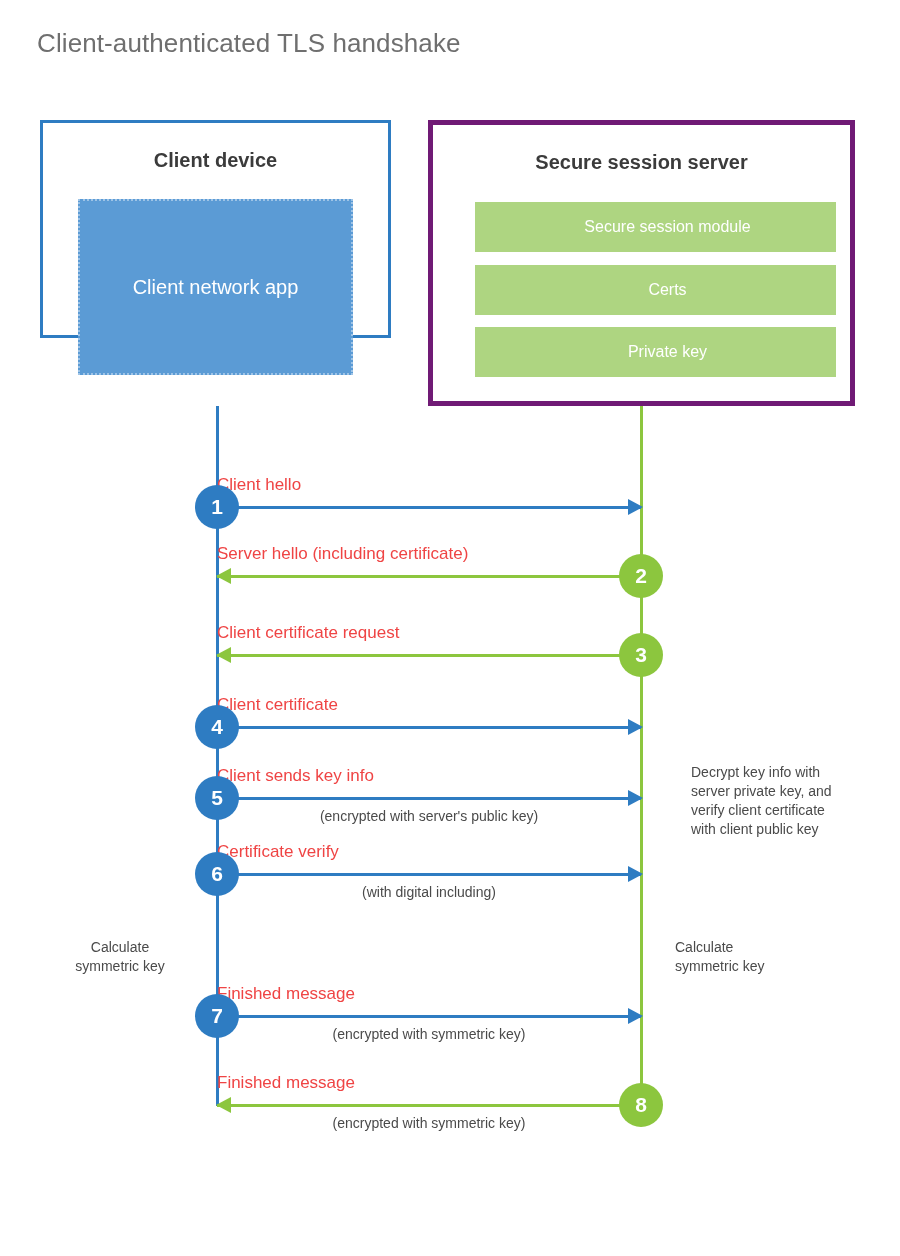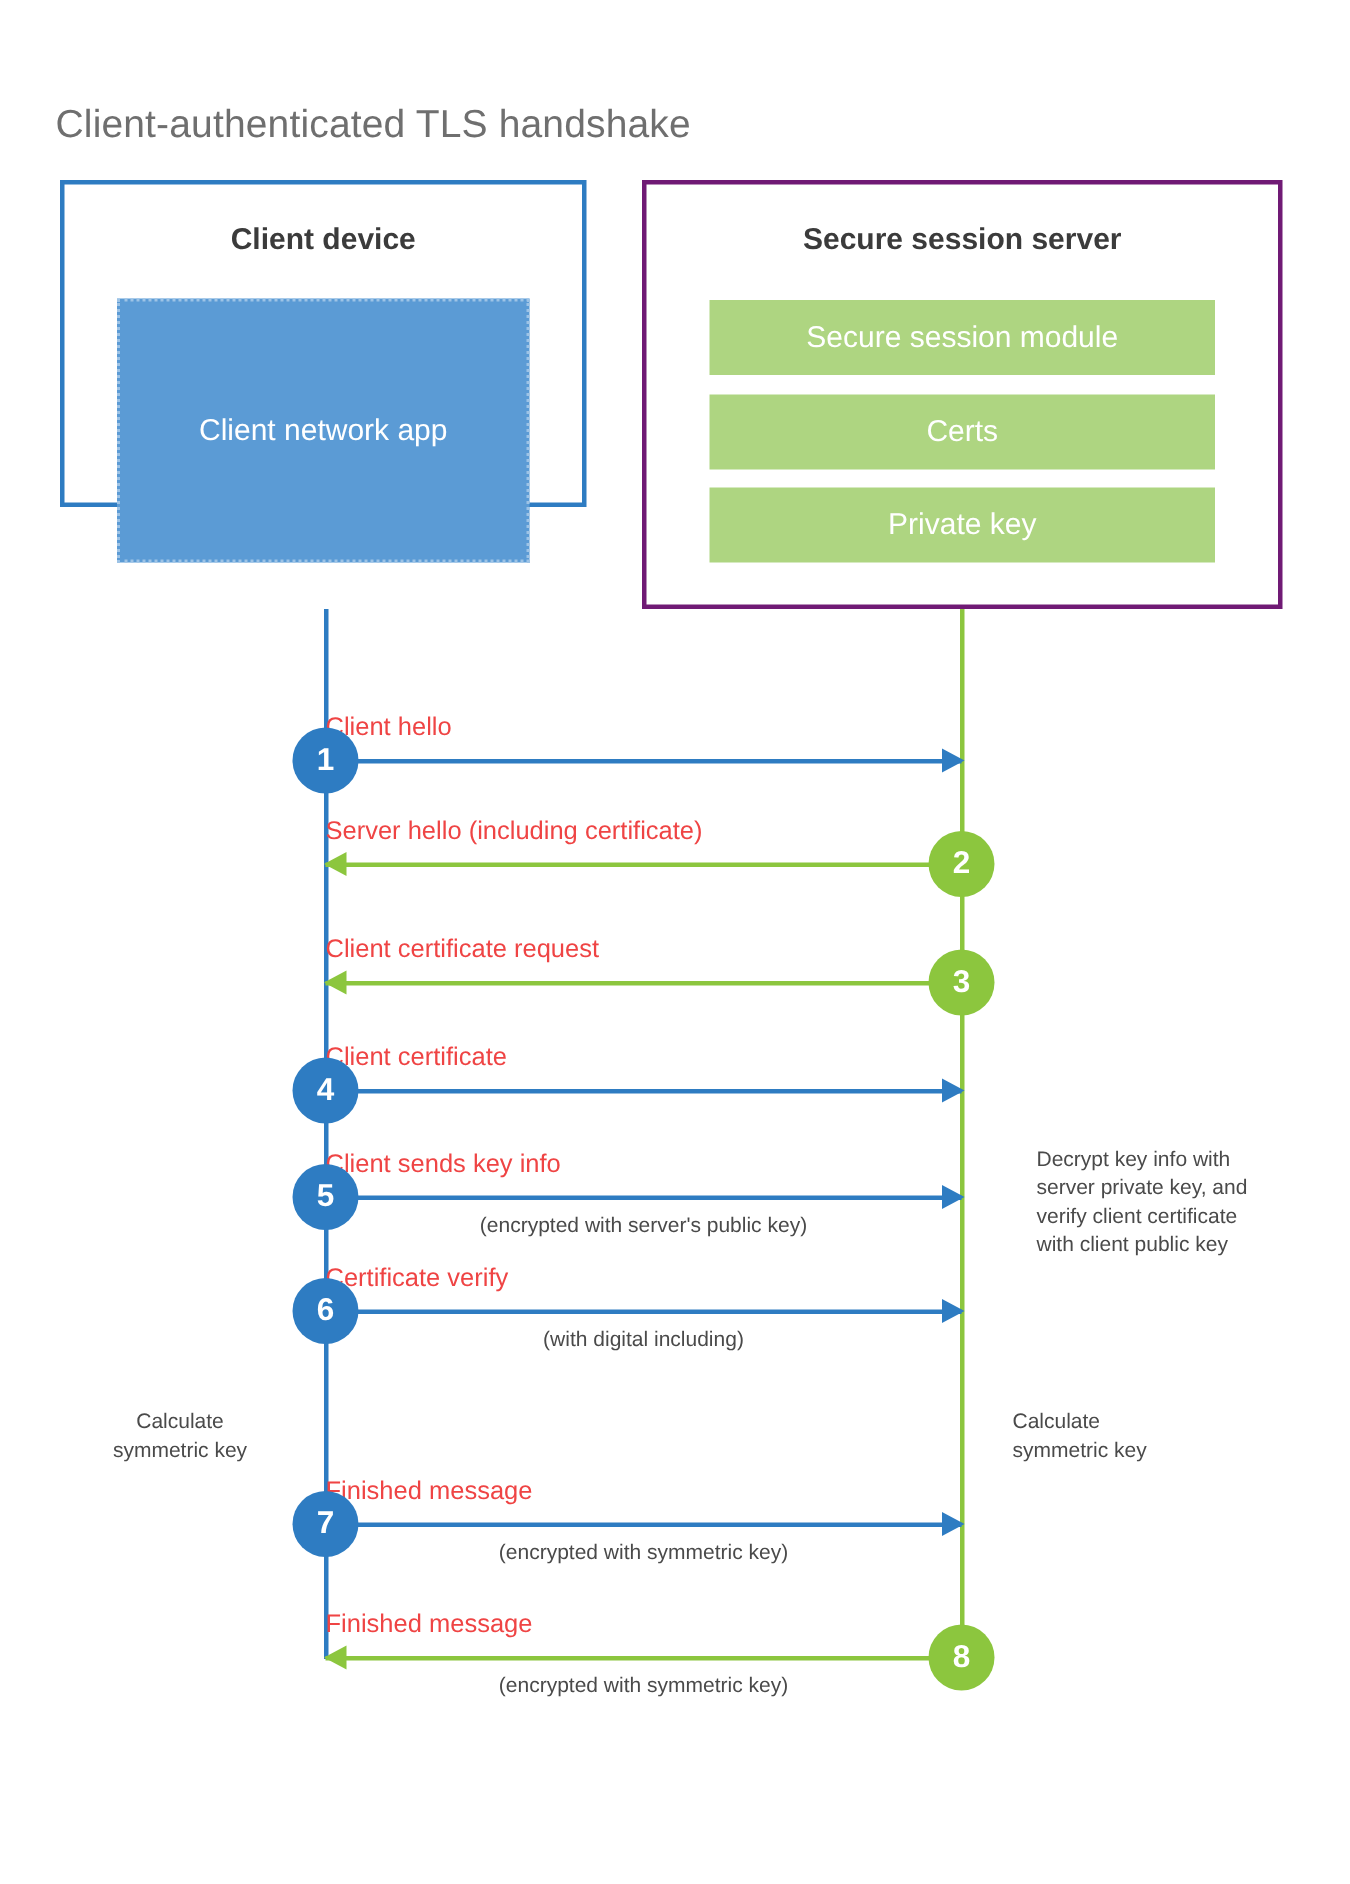--- a/index.html
+++ b/index.html
@@ -18,42 +18,41 @@
   
   #diagram-title {
     position: absolute;
     left: 37px;
     top: 28px;
     font-size: 26px;
     font-weight: 400;
     color: #6f6f6f;
     letter-spacing: 0.1px;
     white-space: nowrap;
-    margin-top: 39px;
   }
 
   
   .actor-box {
     position: absolute;
     background: #ffffff;
     box-sizing: border-box;
   }
   #client-device-box {
     left: 40px;
     top: 120px;
     width: 351px;
     height: 218px;
     border: 3px solid #2e7cc2;
   }
   #secure-session-server-box {
     left: 428px;
     top: 120px;
     width: 427px;
     height: 286px;
-    border: 3px solid #701a75;
+    border: 5px solid #701a75;
   }
   .actor-title {
     position: absolute;
     left: 0;
     right: 0;
     top: 26px;
     text-align: center;
     font-size: 20px;
     font-weight: bold;
     color: #3b3b3b;
@@ -84,21 +83,22 @@
   .server-bar {
     position: absolute;
     left: 42px;
     width: 337px;
     height: 50px;
     background: #aed581;
     display: flex;
     align-items: center;
     justify-content: center;
     color: #ffffff;
-    font-size: 20px;
+    font-size: 16px;
+    padding-left: 24px;
   }
   #server-bar-0 { top: 77px; }
   #server-bar-1 { top: 140px; }
   #server-bar-2 { top: 202px; }
 
   
   .lifeline {
     position: absolute;
     width: 3px;
   }

